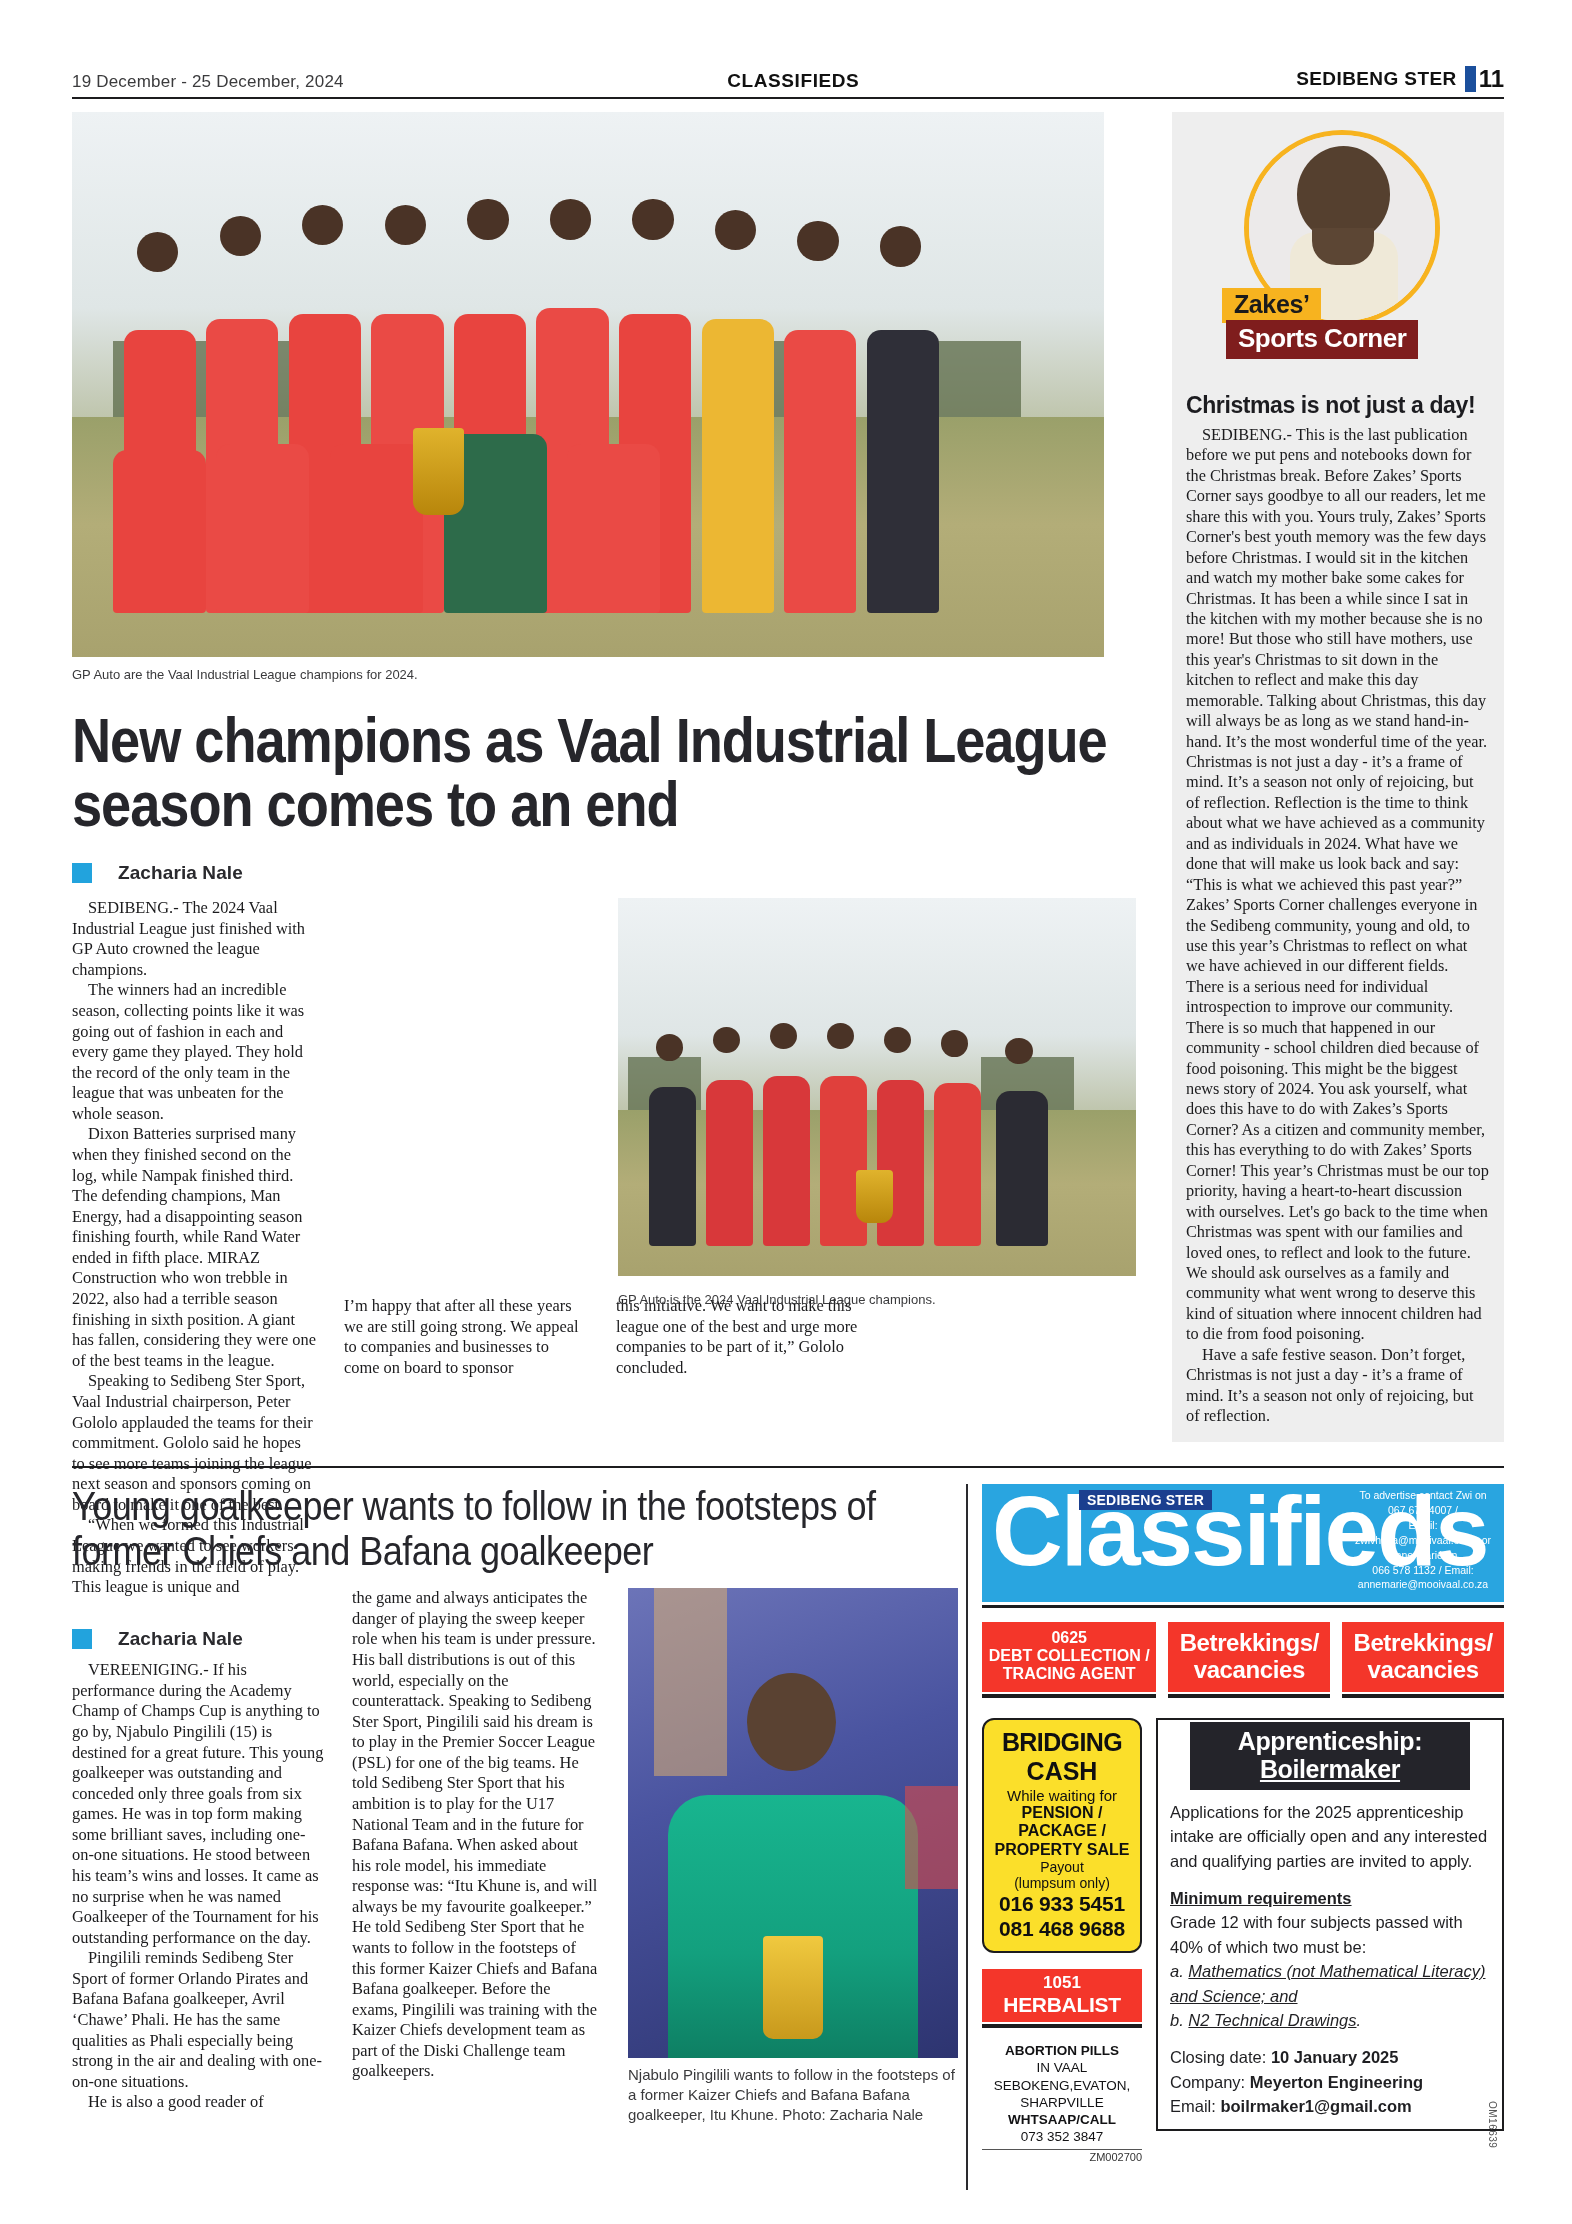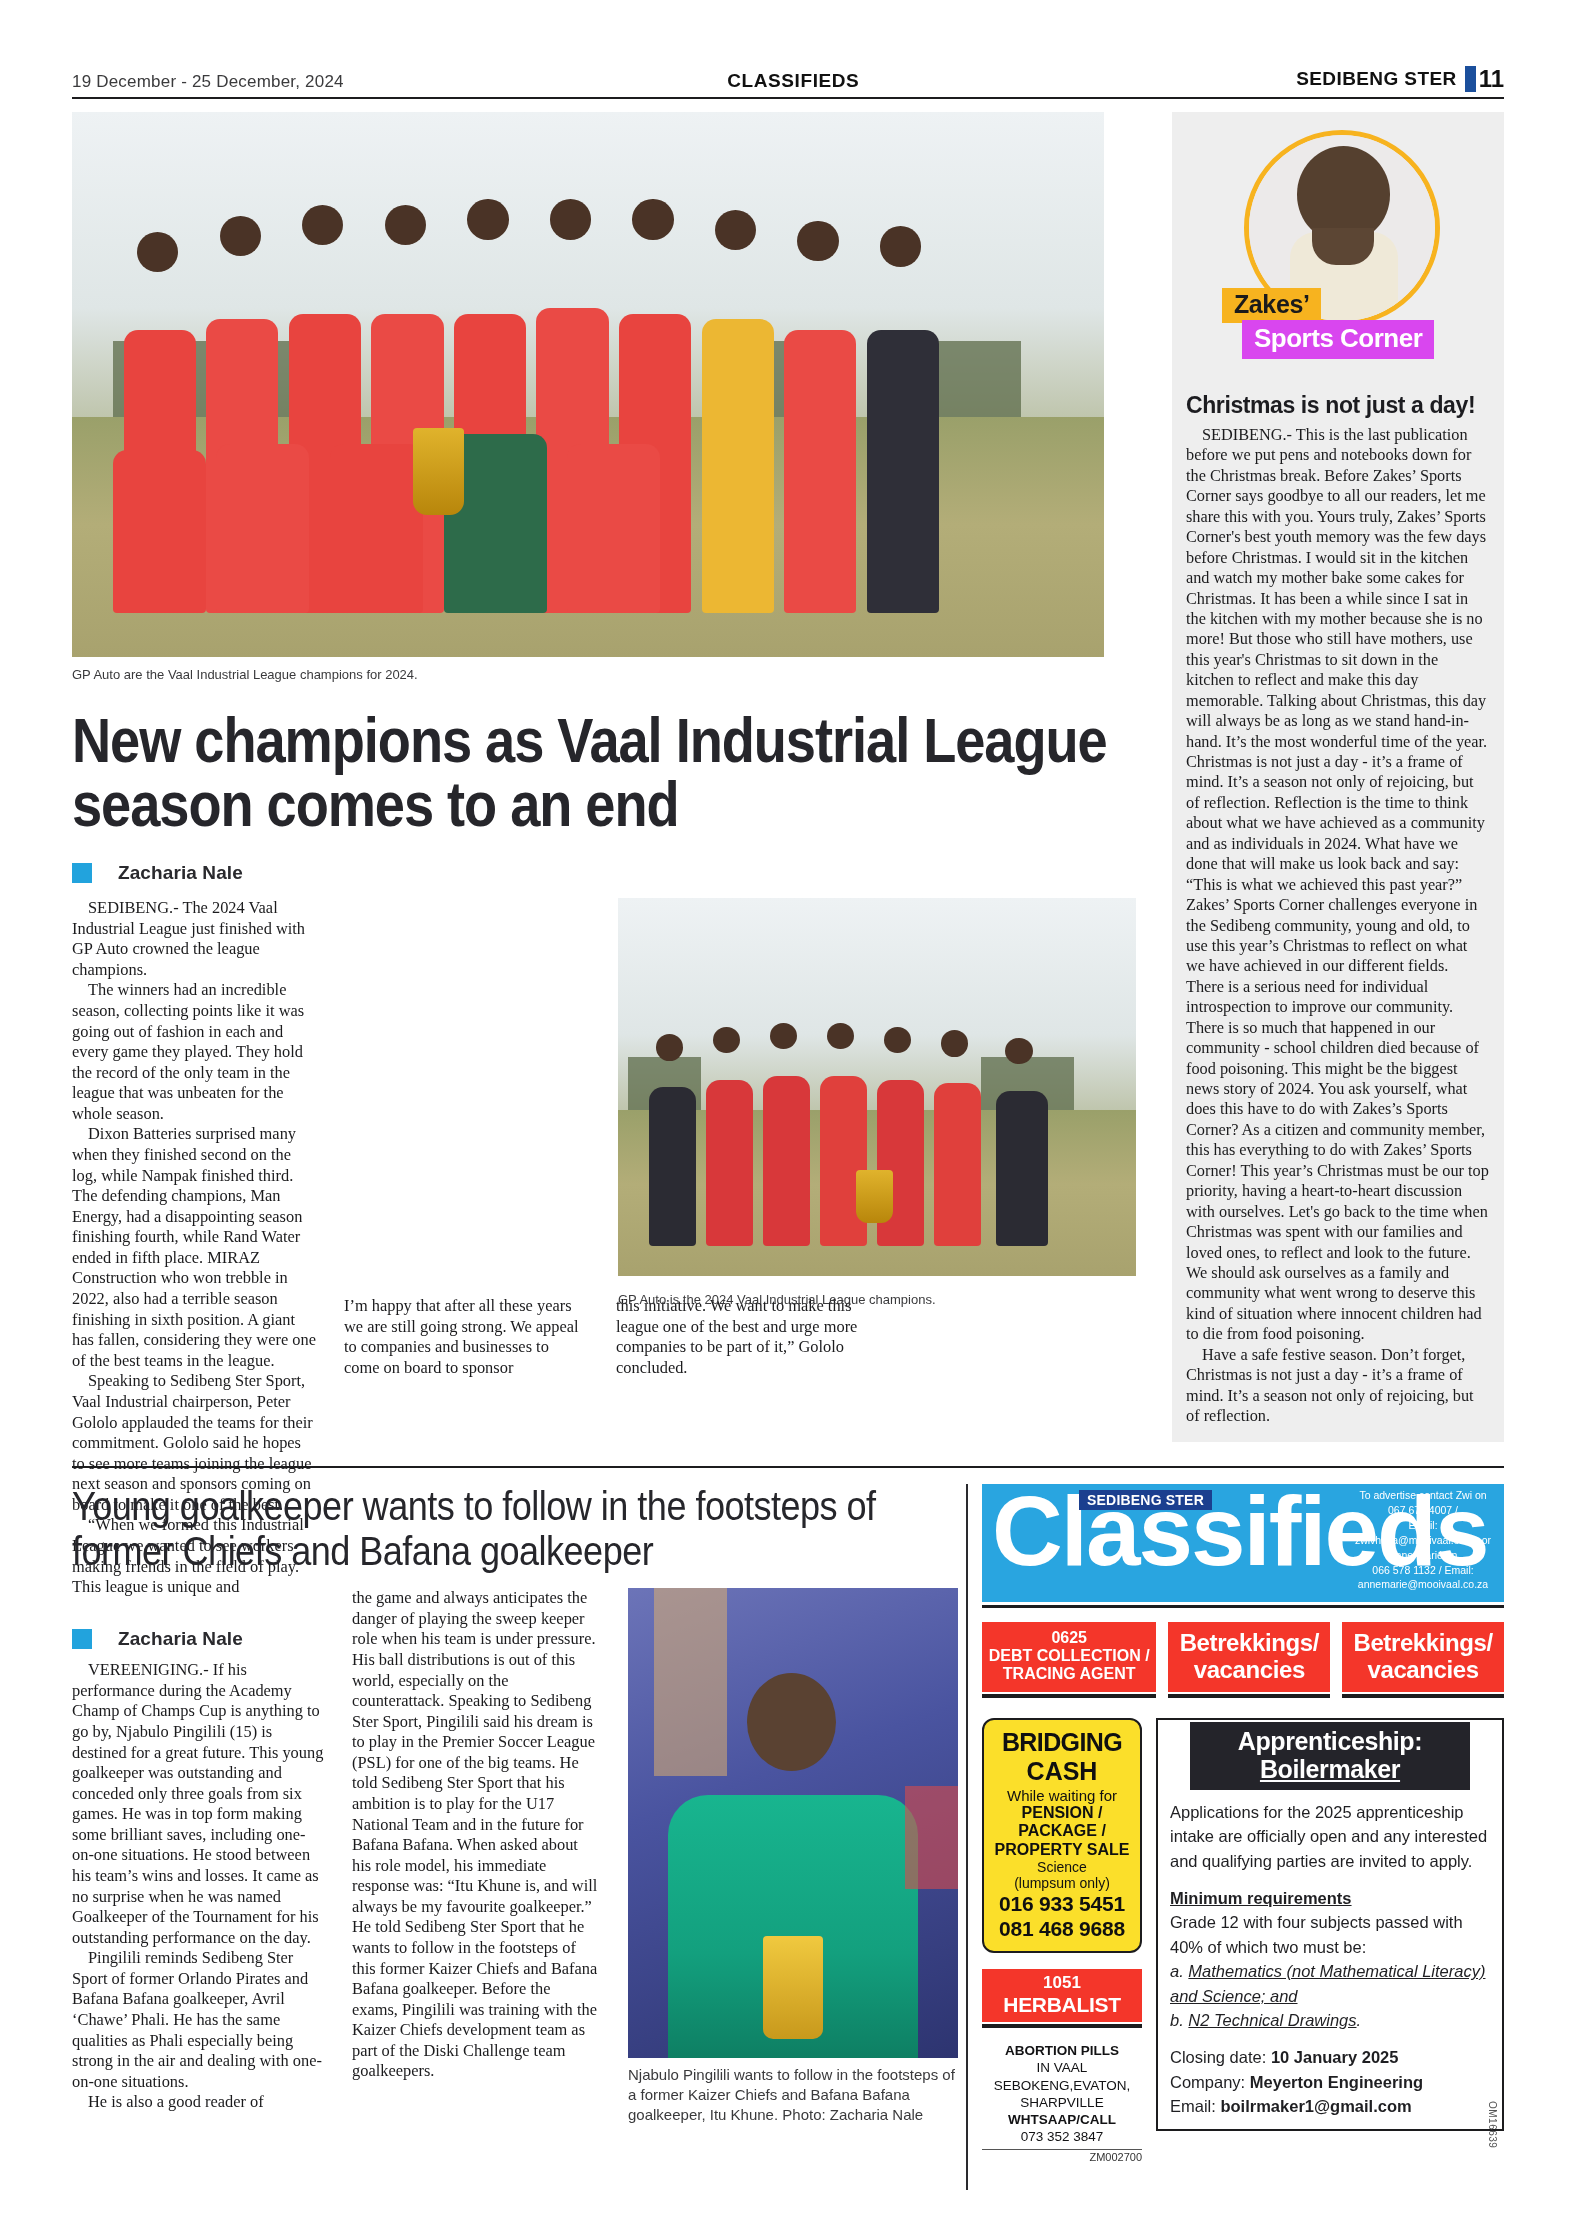--- a/index.html
+++ b/index.html
@@ -98,21 +98,21 @@
   .zakes-circle {
     position: absolute; left: 22px; top: 2px; width: 196px; height: 196px;
     border-radius: 50%; border: 5px solid #f7b31f; overflow: hidden; background: #e9e9e9;
   }
   .zakes-tag1 {
     position: absolute; left: 0; top: 160px; background: #f7b31f;
     color: #1b1b1b; font-weight: bold; font-size: 25px; padding: 2px 12px 4px 12px;
     letter-spacing: -.4px; z-index: 3;
   }
   .zakes-tag2 {
-    position: absolute; left: 20px; top: 192px; background: #d946ef;
+    position: absolute; left: 4px; top: 192px; background: #7f1d1d;
     color: #fff; font-weight: bold; font-size: 26px; padding: 3px 12px 5px 12px;
     letter-spacing: -.5px; z-index: 3; white-space: nowrap;
   }
   .zakes-head {
     font-size: 23px; font-weight: bold; color: #1c1c20; letter-spacing: -.4px;
     margin-top: 52px; margin-bottom: 6px;
   }
   .zakes-body { font-family: "Liberation Serif", serif; font-size: 16.3px; line-height: 1.255; color: #1b1b1d; }
   .zakes-body p { text-indent: 16px; margin: 0; }
 
@@ -430,21 +430,21 @@
     <div class="lower-cols">
 
       <div class="col-ads">
         <div class="ad-yellow">
           <div class="l1">BRIDGING</div>
           <div class="l2">CASH</div>
           <div class="l3">While waiting for</div>
           <div class="l4" style="white-space:pre-line;">PENSION /
 PACKAGE /
 PROPERTY SALE</div>
-          <div class="l5">Science</div>
+          <div class="l5">Payout</div>
           <div class="l5">(lumpsum only)</div>
           <div class="l6">016 933 5451</div>
           <div class="l6">081 468 9688</div>
         </div>
 
         <div class="ad-herb">
           <span class="num">1051</span>
           <span class="nm">HERBALIST</span>
         </div>
         <div class="herb-txt">

